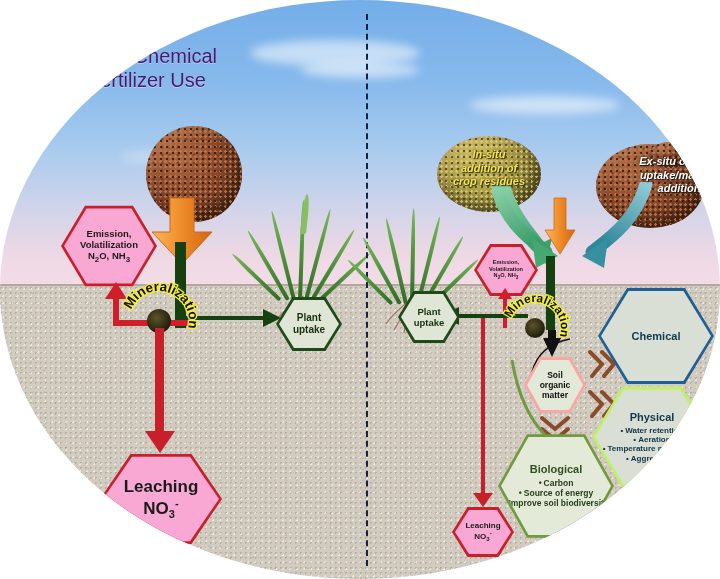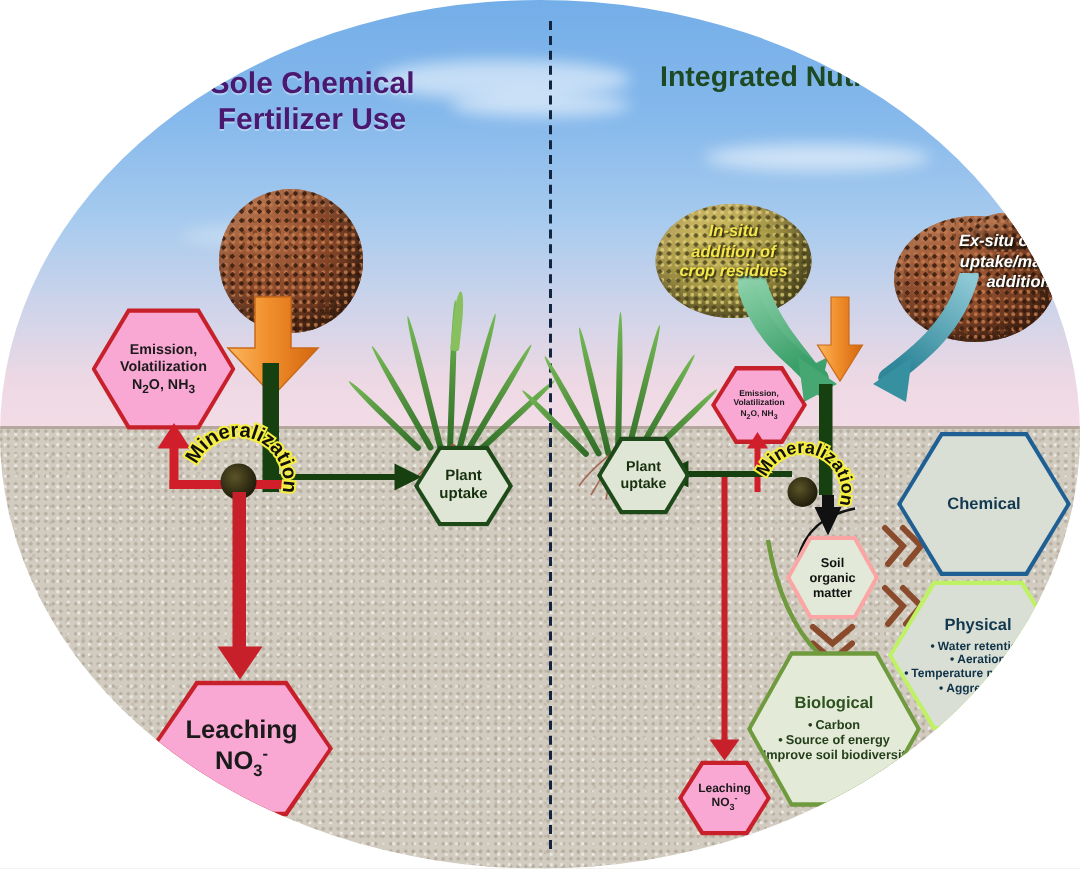--- a/index.html
+++ b/index.html
@@ -20,21 +20,21 @@
        radial-gradient(rgba(120,108,92,.30) 1px,transparent 1px),
        radial-gradient(rgba(168,156,138,.35) 1px,transparent 1px);
      background-size:7px 7px,5px 5px,11px 11px;
      background-position:0 0,3px 4px,6px 2px;}
   .soil-line{position:absolute;left:0;top:284px;width:720px;height:2px;background:rgba(160,150,132,.75);}
 
   .divider{position:absolute;left:366px;top:14px;width:0;height:552px;
      border-left:2px dashed #12243f;}
 
   
-  .title{position:absolute;text-align:center;font-weight:bold;line-height:1.22;}
+  .title{position:absolute;text-align:left;font-weight:normal;line-height:1.22;}
   #title-left{left:88px;top:44px;width:240px;font-size:20px;color:#4b1870;
      text-shadow:0 1px 0 rgba(255,255,255,.35);}
   #title-right{left:400px;top:40px;width:250px;font-size:19px;color:#1d4a23;}
 
   
   .pile{position:absolute;border-radius:50%;
      background:
        radial-gradient(circle at 34% 30%,#a9643f 0 10%,#8c4a2c 40%,#66351d 75%,#4a2614 100%);
      box-shadow:inset -6px -8px 14px rgba(0,0,0,.45), inset 5px 6px 10px rgba(255,210,170,.25);}
   .pile:after{content:"";position:absolute;inset:0;border-radius:50%;
@@ -122,21 +122,20 @@
   <div class="cloud" style="left:120px;top:150px;width:110px;height:14px;opacity:.5"></div>
 
   <div class="soil"></div>
   <div class="soil-line"></div>
 
   <div class="title" id="title-left">
     <div>Sole Chemical</div>
     <div>Fertilizer Use</div>
   </div>
   <div class="title" id="title-right">
-    <div>Integrated Nutrient</div>
   </div>
 
   <div class="pile" id="pile-left"></div>
 
   <svg style="position:absolute;left:148px;top:196px;" width="70" height="72">
     <defs>
         <linearGradient id="og1" x1="0" y1="0" x2="1" y2="0">
       <stop offset="0" stop-color="#fbb75f"></stop>
           <stop offset="0.45" stop-color="#f08f2c"></stop>
           <stop offset="1" stop-color="#d4660f"></stop>

